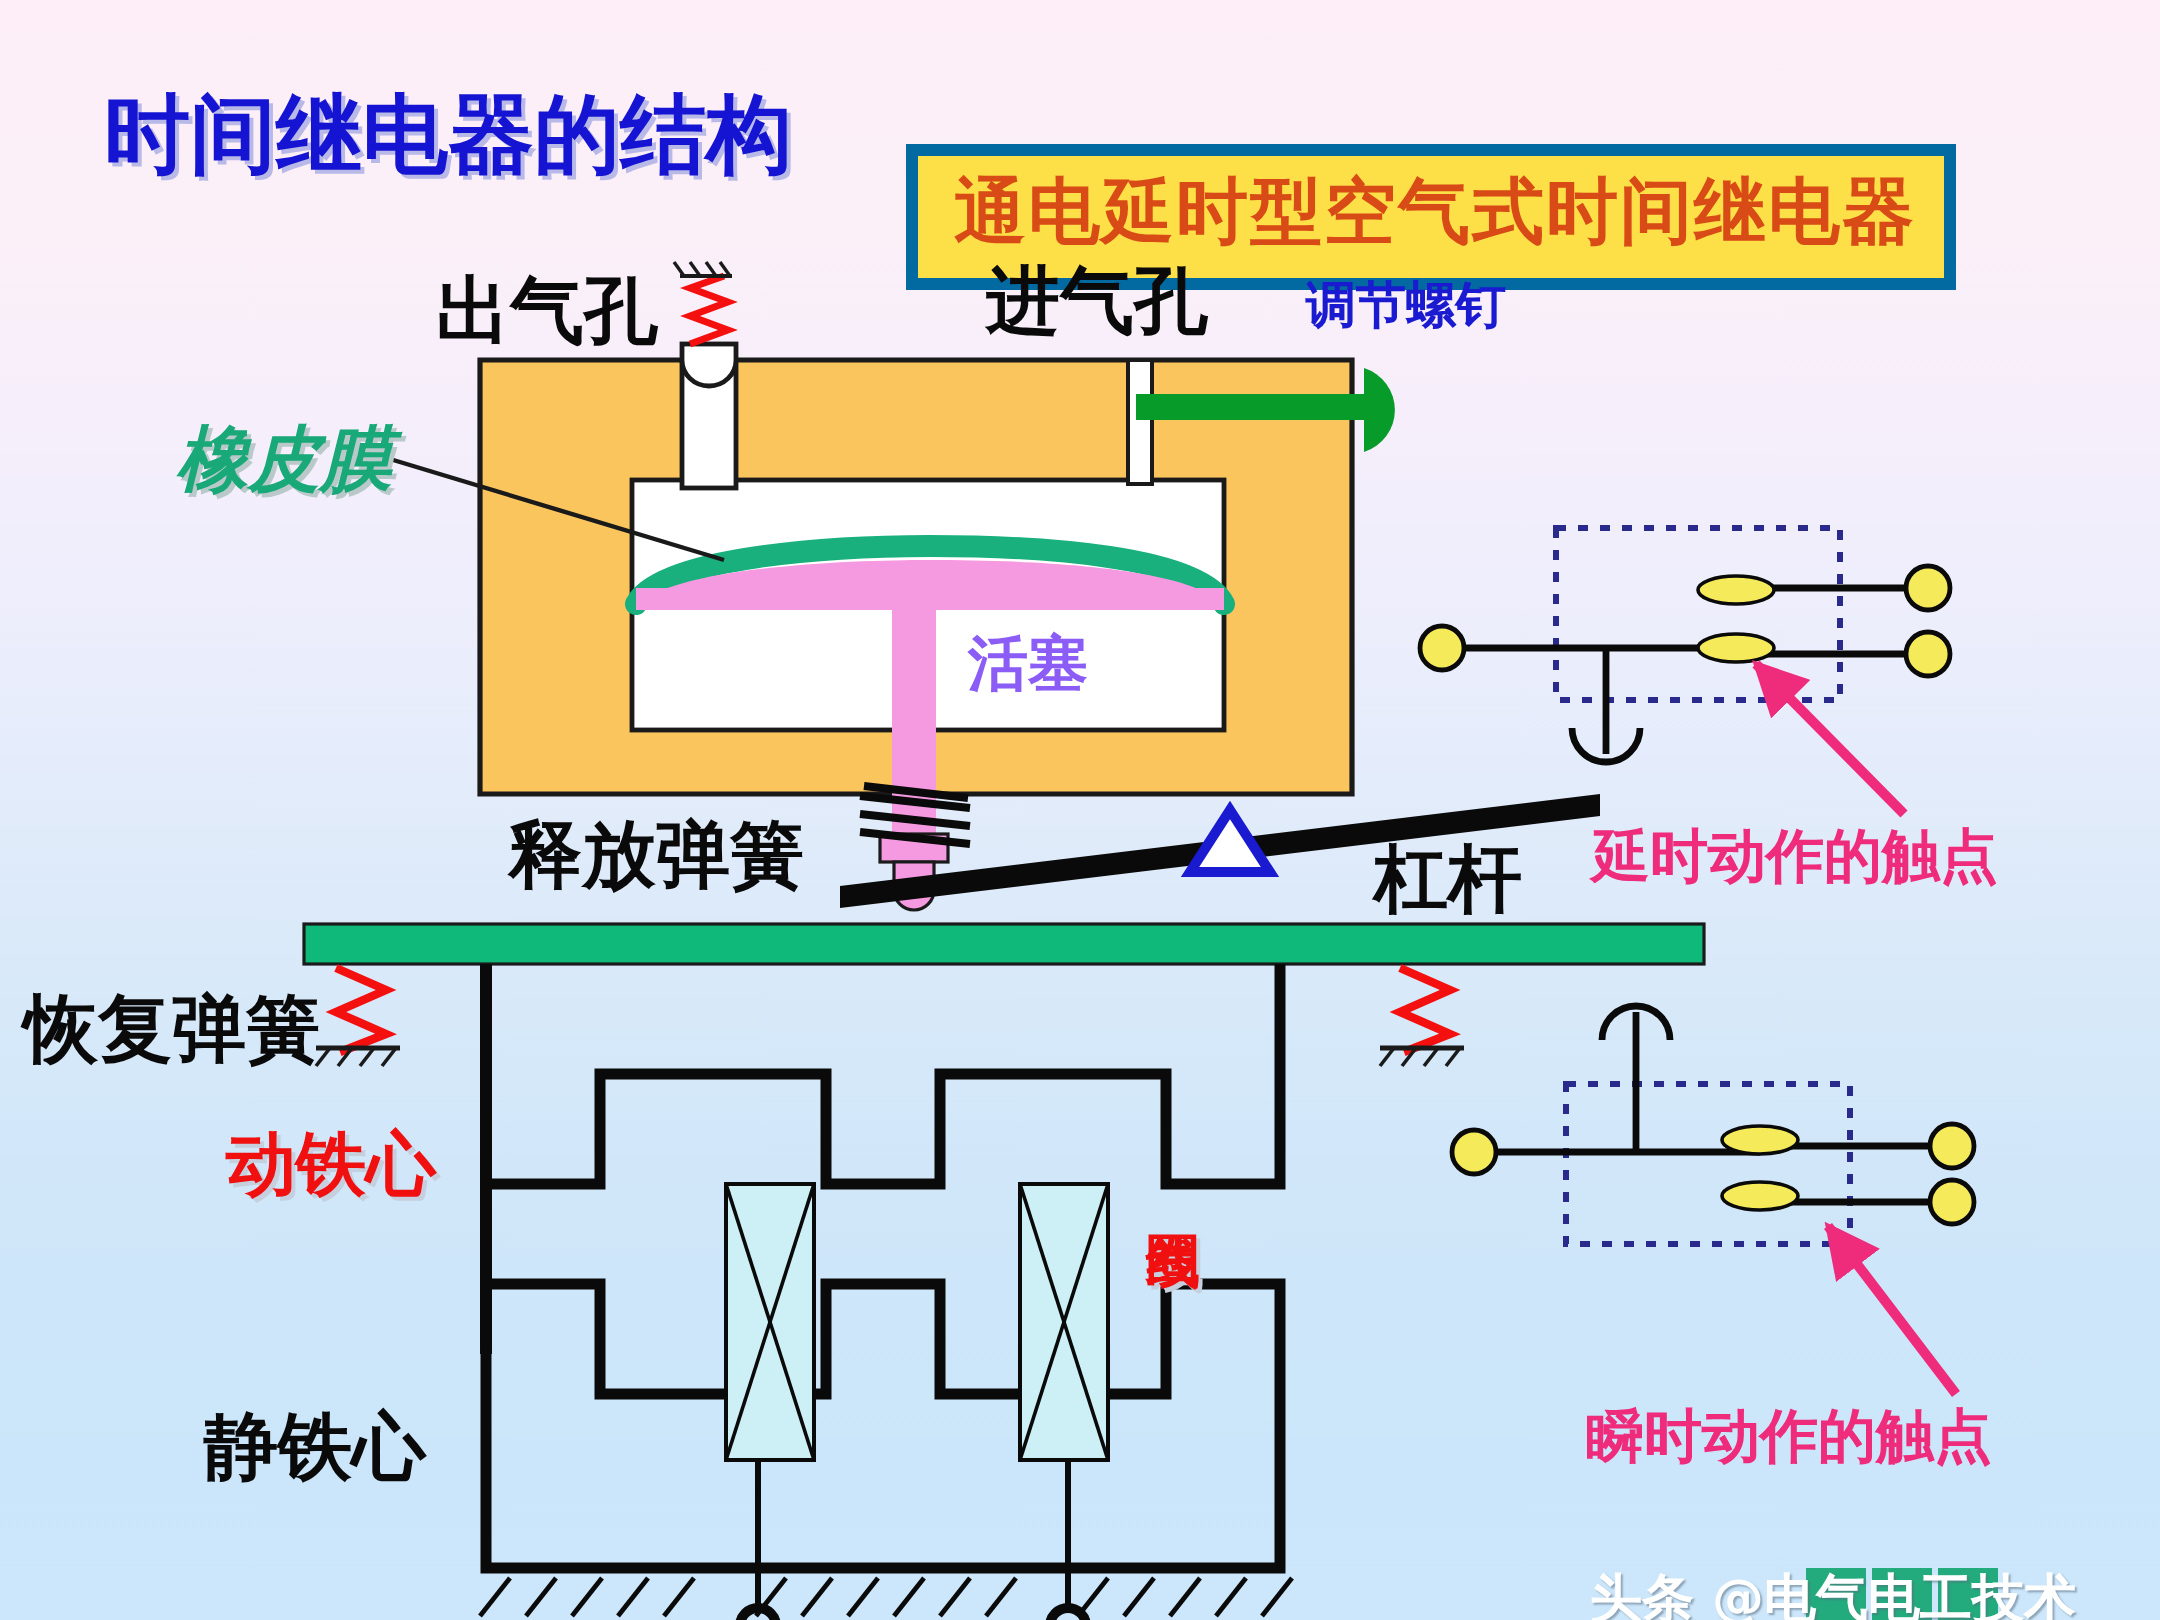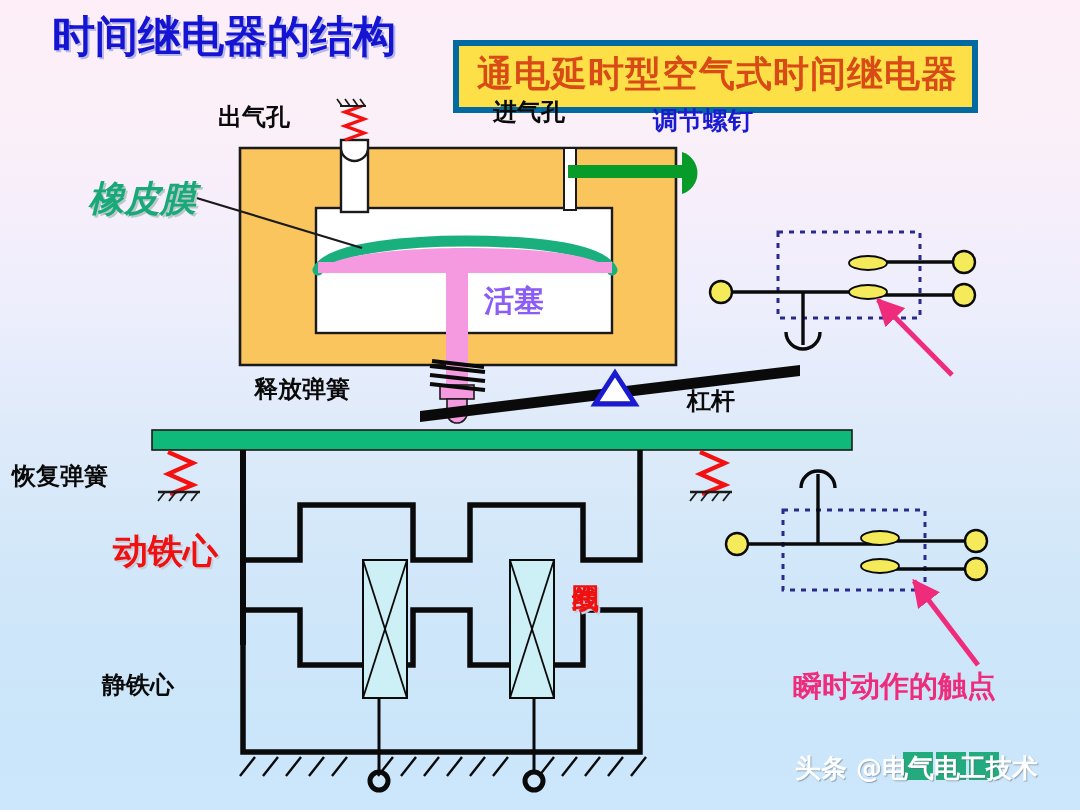--- a/index.html
+++ b/index.html
@@ -12,41 +12,41 @@
        #f6eefb 26%,
        #eeeefc 37%,
        #e4ecfb 47%,
        #dceaf9 56%,
        #d4e8f9 66%,
        #cee6f9 78%,
        #cbe6fa 90%,
        #cce7fb 100%);
     overflow:hidden;
   }
-  #stage{position:relative;width:1080px;height:598px;}
+  #stage{position:relative;width:1080px;height:598px;margin-top:32px;}
   #svgroot{position:absolute;left:0;top:0;width:1080px;height:810px;}
 
   .lbl{position:absolute;white-space:nowrap;line-height:1;}
 
   .t-main{
     font-family:"DejaVu Serif","Liberation Serif",serif;
     font-weight:bold;color:#1414d2;font-size:43px;
     text-shadow:2px 2px 0 #b9b9e8;
   }
   .t-boxtitle{
     font-family:"DejaVu Serif","Liberation Serif",serif;
     font-weight:bold;color:#d94b16;font-size:36px;letter-spacing:1px;
   }
   .titlebox{
     position:absolute;border:6px solid #0369a1;background:#fde047;
     padding:4px 14px 8px 18px;
   }
   .t-blk{
     font-family:"DejaVu Serif","Liberation Serif",serif;
-    font-weight:bold;color:#0a0a0a;font-size:24px;
+    font-weight:bold;color:#0a0a0a;font-size:37px;
   }
   .t-blue{
     font-family:"DejaVu Serif","Liberation Serif",serif;
     font-weight:bold;color:#1a1ad0;font-size:25px;
   }
   .t-green{
     font-family:"DejaVu Serif","Liberation Serif",serif;
     font-weight:bold;font-style:italic;color:#19a878;font-size:36px;
     text-shadow:2px 2px 0 #b9c9c9;
   }
@@ -322,18 +322,19 @@
   <div class="lbl t-blk" style="left:687px;top:389px;">杠杆</div>
 
   <div class="lbl t-blk" style="left:12px;top:464px;">恢复弹簧</div>
 
   <div class="lbl t-red" style="left:113px;top:533px;">动铁心</div>
 
   <div class="lbl t-blk" style="left:102px;top:673px;">静铁心</div>
 
   <div class="lbl t-red-v" style="left:572px;top:564px;">线圈</div>
 
+  <div class="lbl t-pink" style="left:796px;top:382px;">延时动作的触点</div>
 
   <div class="lbl t-wm" style="left:795px;top:755px;">头条 @电气电工技术</div>
 
   <div class="lbl t-pink" style="left:793px;top:672px;">瞬时动作的触点</div>
 
 </div>
 
 </body></html>

